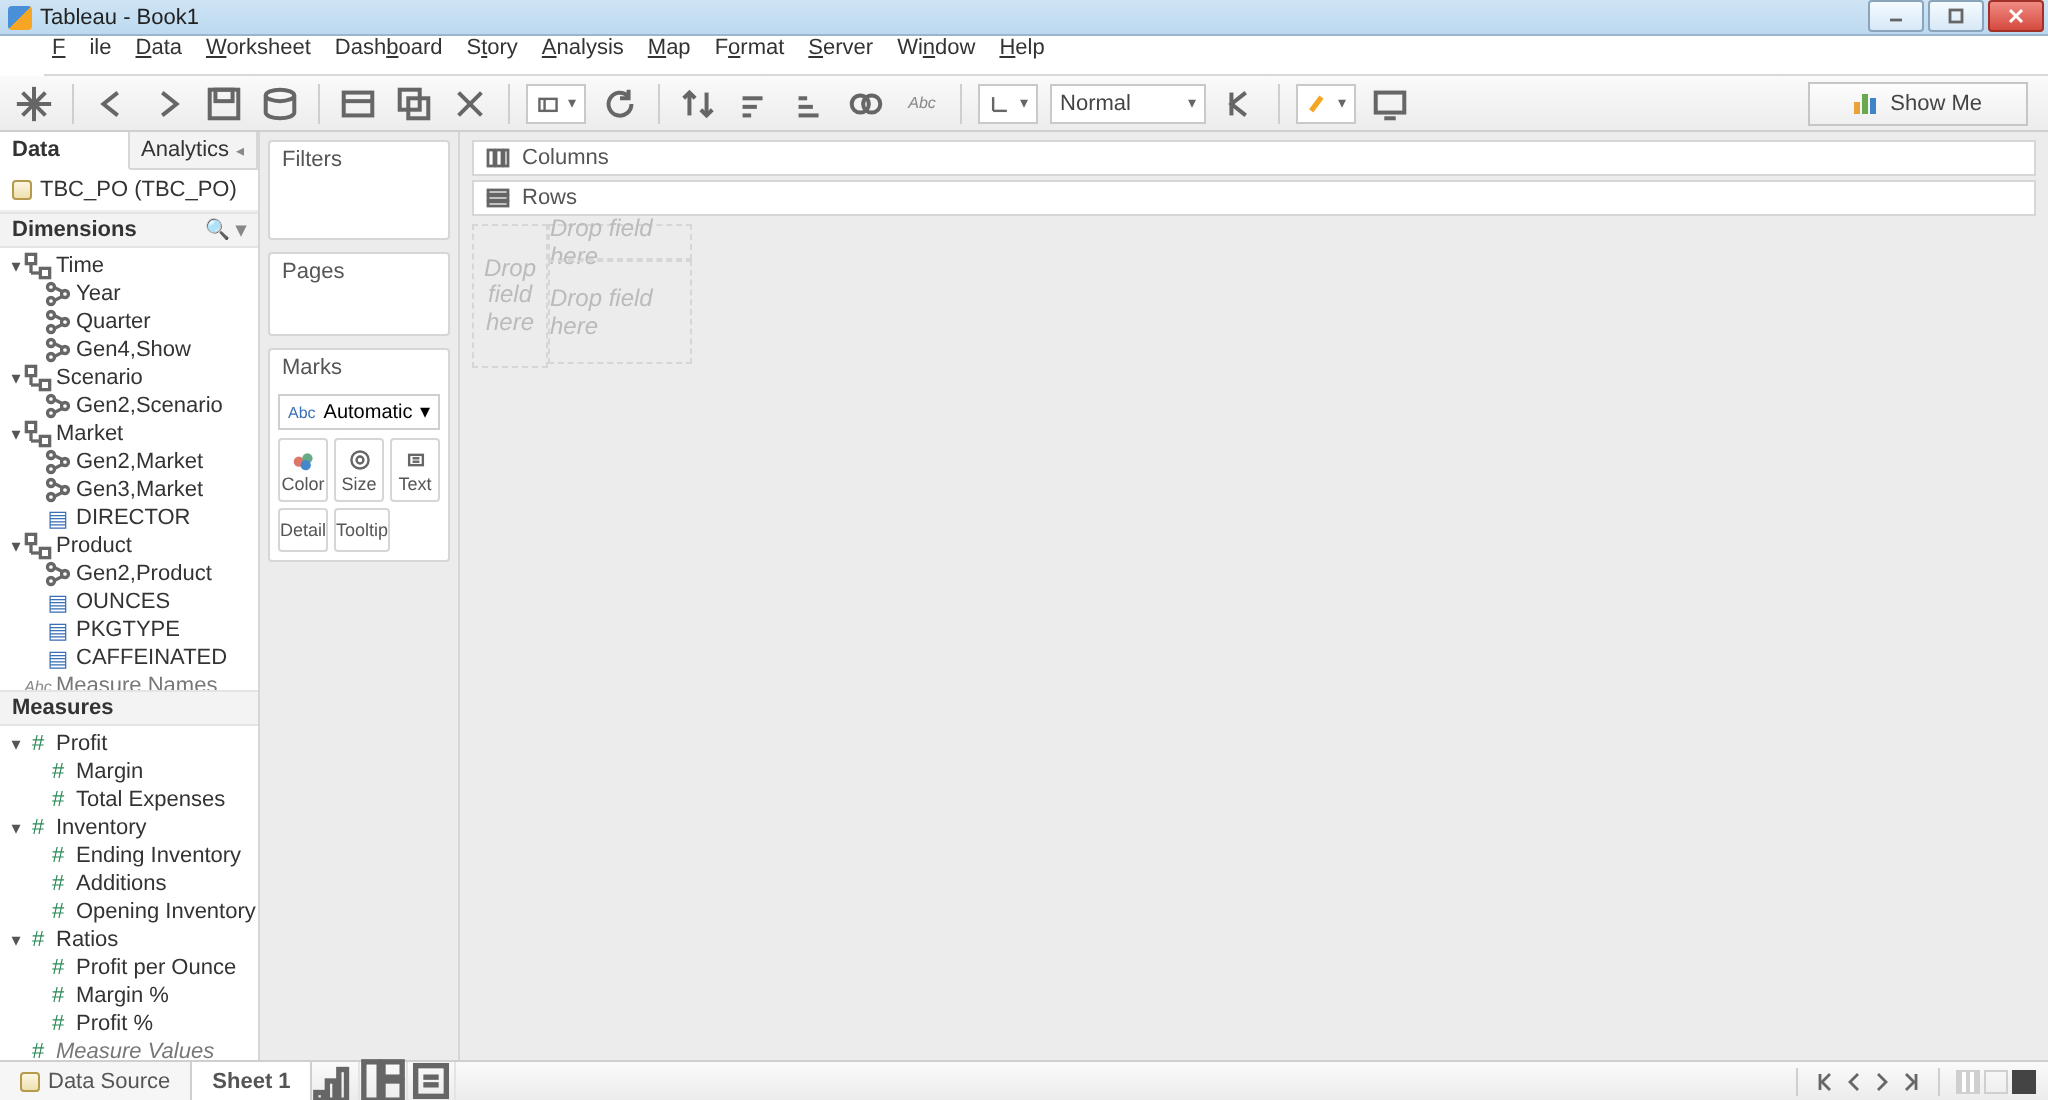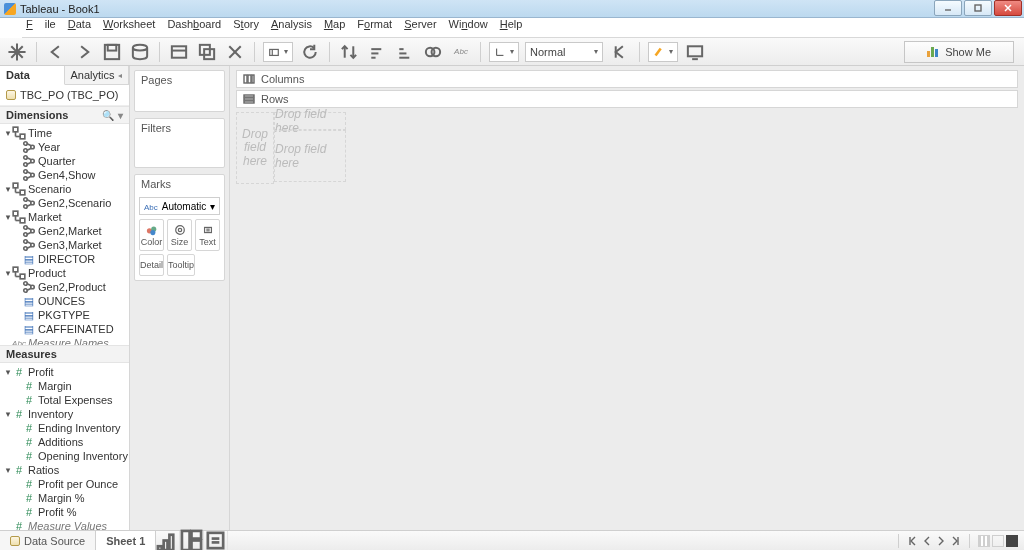--- a/index.html
+++ b/index.html
@@ -473,21 +473,21 @@
         <div class="node ind1">
           <span class="tw"></span>
           <span class="ic attr">▤</span>
           <span class="lbl">CAFFEINATED</span>
         </div>
         <div class="node">
           <span class="tw"></span>
           <span class="ic">
             <span class="abc">Abc</span>
           </span>
-          <span class="lbl" style="font-style:italic;color:#777;">Measure Names</span>
+          <span class="lbl" style="color:#777;">Measure Names</span>
         </div>
       </div>
 
     <div style="flex:1"></div>
 
     <div class="sechead">
       <span>Measures</span>
     </div>
     <div class="tree" id="meas-tree">
         <div class="node">
@@ -547,26 +547,26 @@
         </div>
         <div class="node">
           <span class="tw"></span>
           <span class="ic num">#</span>
           <span class="lbl" style="font-style:italic;color:#777;">Measure Values</span>
         </div>
       </div>
   </div>
 
   <div class="shelfcol">
+    <div class="card filters">
+      <div class="chd">Filters</div>
+      <div class="cbd"></div>
+    </div>
     <div class="card pages">
       <div class="chd">Pages</div>
-      <div class="cbd"></div>
-    </div>
-    <div class="card filters">
-      <div class="chd">Filters</div>
       <div class="cbd"></div>
     </div>
     <div class="card marks">
       <div class="chd">Marks</div>
       <div class="cbd">
         <div class="marksel">
           <span><span class="abci">Abc</span><span>Automatic</span></span>
             <span class="tri">▾</span>
         </div>
         <div class="mkgrid">

